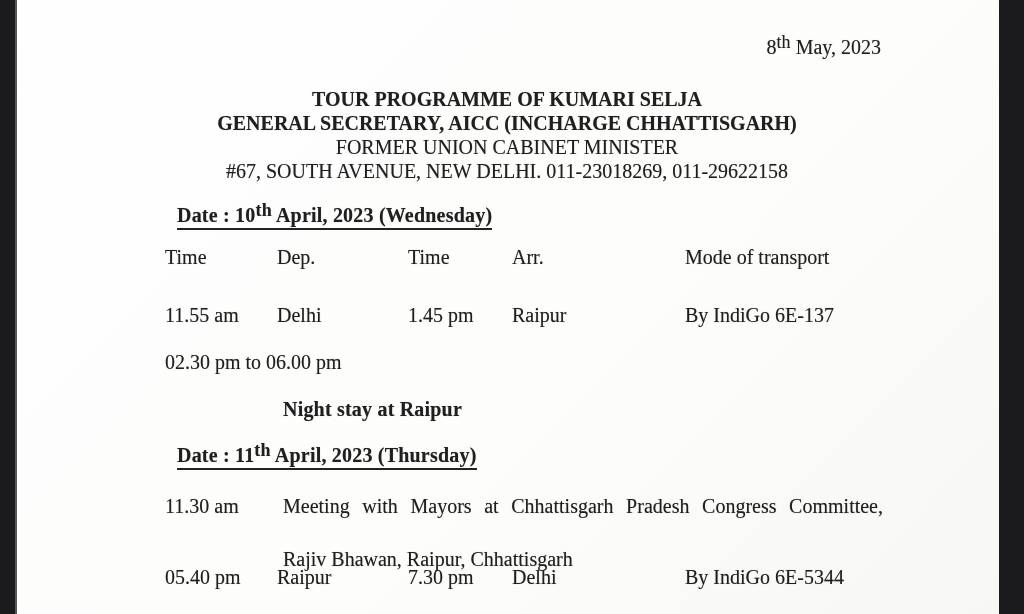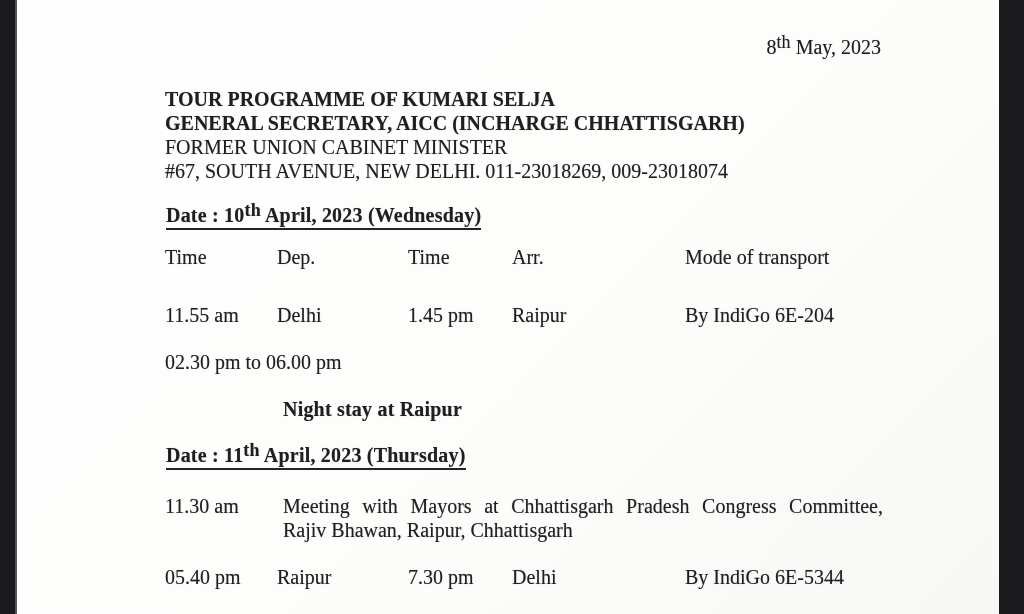--- a/index.html
+++ b/index.html
@@ -22,23 +22,23 @@
   .txt {
     position: absolute;
     font-size: 20px; line-height: 24px;
     color: #1f1f1f;
     text-shadow: 0 0 0.8px rgba(40,40,40,0.45);
     white-space: nowrap;
   }
   .b { font-weight: bold; }
   .sup { font-size: 18px; vertical-align: 6px; line-height: 0; }
   .issued { top: 35px; left: 148px; width: 716px; text-align: right; }
-  .letterhead { top: 87px; left: 148px; width: 716px; text-align: left; }
+  .letterhead { top: 87px; left: 132px; width: 716px; text-align: center; }
   .letterhead div { line-height: 24px; }
-  .date-heading-wrap { left: 149px; }
+  .date-heading-wrap { left: 160px; }
   .date-heading {
     display: inline-block; font-weight: bold;
     border-bottom: 2.5px solid #232323;
     padding-bottom: 1px; letter-spacing: 0.2px;
   }
   .d1-date { top: 203px; }
   .d2-date { top: 443px; }
   .grid-row {
     top: 0; left: 148px; width: 716px;
     display: grid;
@@ -64,58 +64,58 @@
 <div class="edge-bar edge-right"></div>
 
 <div class="paper">
 
   <div class="txt issued"><span>8</span><span class="sup">th</span><span> May, 2023</span></div>
 
   <div class="txt letterhead">
     <div class="b">TOUR PROGRAMME OF KUMARI SELJA</div>
     <div class="b">GENERAL SECRETARY, AICC (INCHARGE CHHATTISGARH)</div>
     <div>FORMER UNION CABINET MINISTER</div>
-    <div>#67, SOUTH AVENUE, NEW DELHI. 011-23018269, 009-23018074</div>
+    <div>#67, SOUTH AVENUE, NEW DELHI. 011-23018269, 011-29622158</div>
   </div>
 
   <div class="txt date-heading-wrap d1-date">
     <span class="date-heading"><span>Date : 10</span><span class="sup">th</span><span> April, 2023 (Wednesday)</span></span>
   </div>
 
   <div class="txt grid-row d1-cols">
     <span>Time</span>
     <span>Dep.</span>
     <span>Time</span>
     <span>Arr.</span>
     <span>Mode of transport</span>
   </div>
 
   <div class="txt grid-row d1-flight">
     <span>11.55 am</span>
     <span>Delhi</span>
     <span>1.45 pm</span>
     <span>Raipur</span>
-    <span>By IndiGo 6E-204</span>
+    <span>By IndiGo 6E-137</span>
   </div>
 
   <div class="txt meeting-row d1-meeting">
     <span class="mtime">02.30 pm to 06.00 pm</span>
   </div>
 
   <div class="txt night">Night stay at Raipur</div>
 
   <div class="txt date-heading-wrap d2-date">
     <span class="date-heading"><span>Date : 11</span><span class="sup">th</span><span> April, 2023 (Thursday)</span></span>
   </div>
 
   <div class="txt meeting-row d2-meeting">
     <span class="mtime">11.30 am</span>
     <span class="mdesc2">
       <span class="just-line" style="display:block;">Meeting with Mayors at Chhattisgarh Pradesh Congress Committee,</span>
-      <span class="plain-line" style="display:block;">Rajiv Bhawan, Raipur, Chhattisgarh</span>
+      <span class="plain-line" style="display:block;margin-top:29px;">Rajiv Bhawan, Raipur, Chhattisgarh</span>
     </span>
   </div>
 
   <div class="txt grid-row d2-flight">
     <span>05.40 pm</span>
     <span>Raipur</span>
     <span>7.30 pm</span>
     <span>Delhi</span>
     <span>By IndiGo 6E-5344</span>
   </div>

